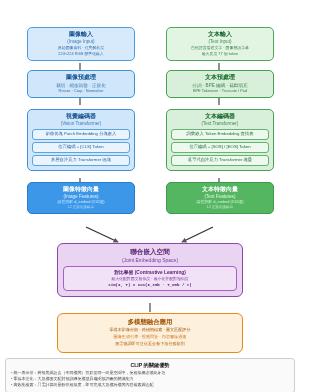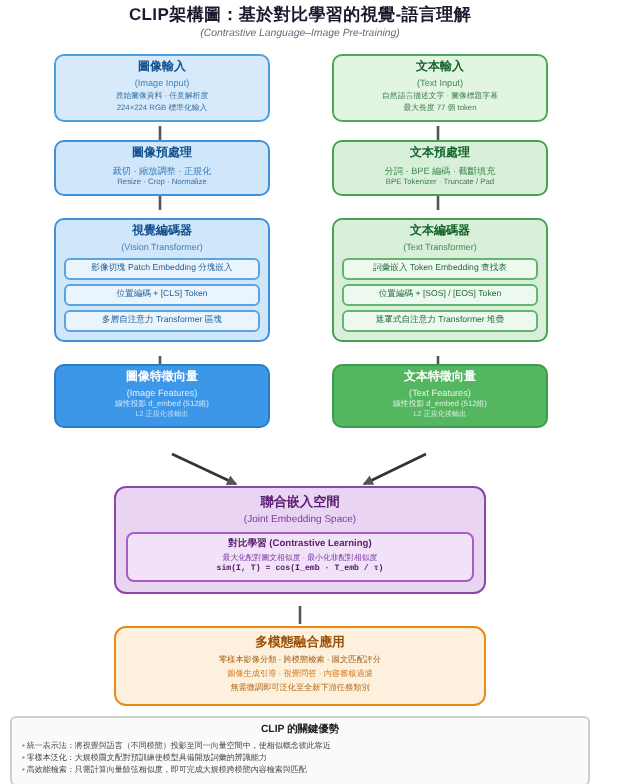--- a/index.html
+++ b/index.html
@@ -233,24 +233,20 @@
   .footer .f-item .bullet { color: #888; margin-right: 1px; }
 
   .gap-s { height: 9px; }
   .gap-m { height: 11px; }
 </style>
 </head>
 <body>
 
 <div class="diagram">
 
-  <div class="title-wrap">
-    <div class="main-title">CLIP架構圖：基於對比學習的視覺-語言理解</div>
-    <div class="sub-title">(Contrastive Language–Image Pre-training)</div>
-  </div>
 
   <svg class="arrows" viewBox="0 0 300 392">
     <defs>
       <marker id="ar-b" markerWidth="5" markerHeight="5" refX="3.4" refY="2" orient="auto">
         <path d="M0,0 L4,2 L0,4 z" fill="#555"></path>
       </marker>
     </defs>
 
     <line x1="80" y1="63" x2="80" y2="71" stroke="#555" stroke-width="1.3"></line>
     <line x1="80" y1="96" x2="80" y2="105" stroke="#555" stroke-width="1.3"></line>

